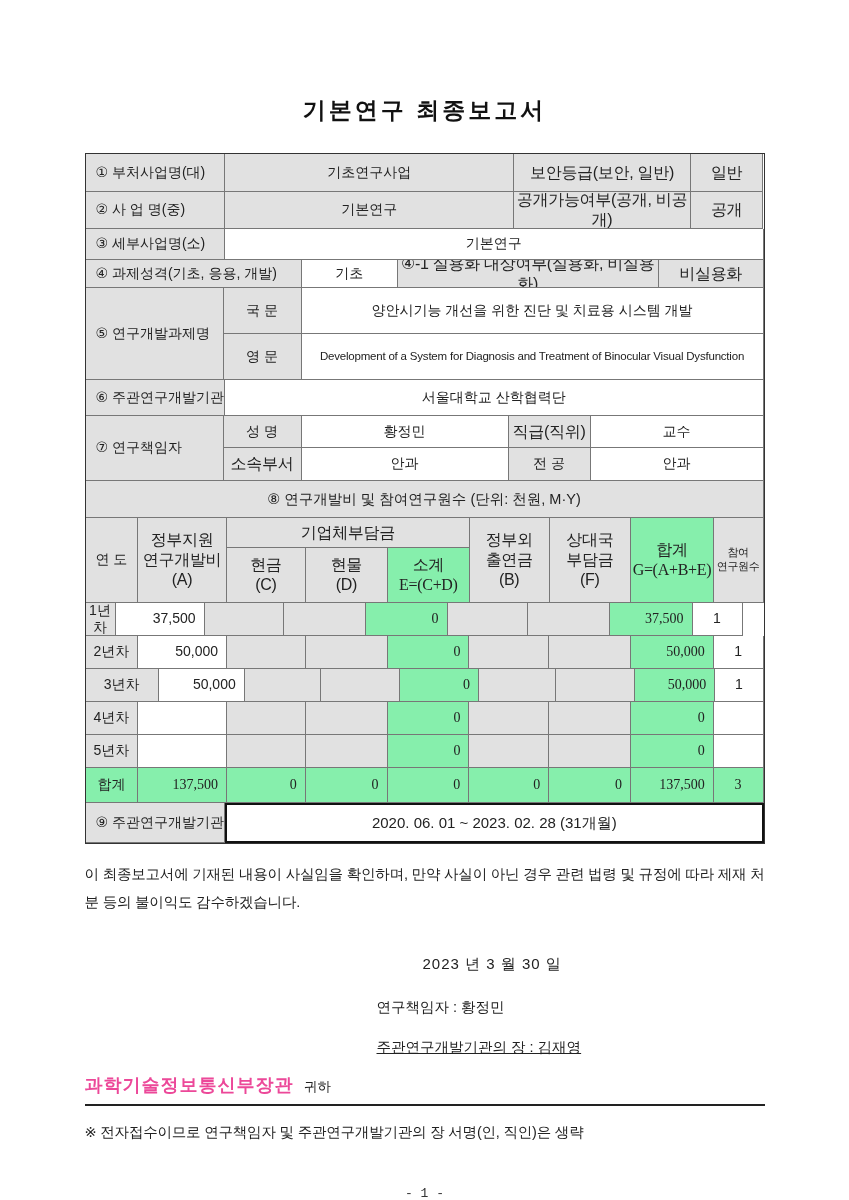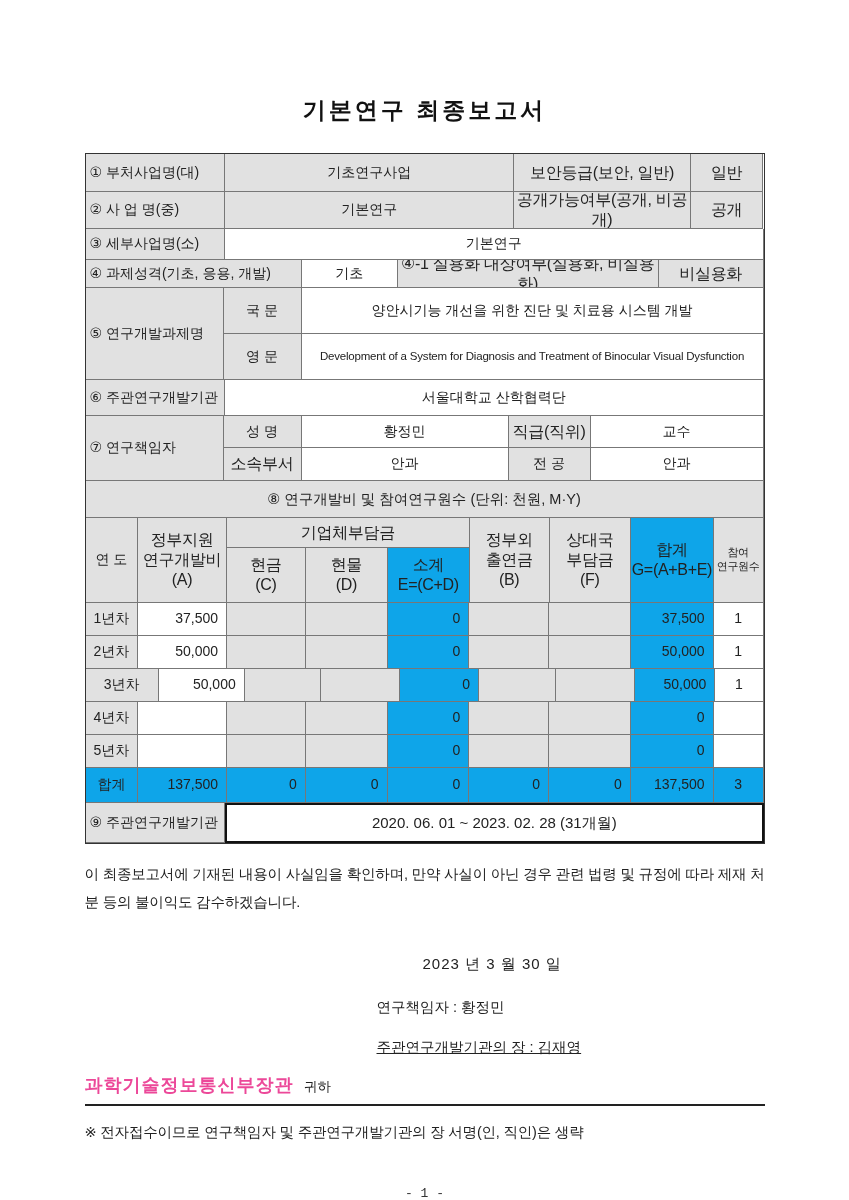--- a/index.html
+++ b/index.html
@@ -11,22 +11,22 @@
   .title { margin-top:95px; text-align:center; font-size:23px; font-weight:bold; letter-spacing:3px; color:#111; }
 
   
   .tbl { margin-top:27px; border:1px solid #333; }
   .row { display:flex; }
   .c { border-right:1px solid #777; border-bottom:1px solid #777;
        display:flex; align-items:center; justify-content:center;
        font-size:14px; overflow:hidden; text-align:center; line-height:1.25; }
   .g { background:#E1E1E1; }
   .w { background:#ffffff; }
-  .o { background:#0ea5e9; }
-  .lbl { justify-content:flex-start; padding-left:4px; text-align:left; }
+  .o { background:#86efac;font-family:Liberation Serif, serif; }
+  .lbl { justify-content:flex-start; padding-left:10px; text-align:left; }
   .num { justify-content:flex-end; padding-right:8px; }
   .pre { white-space:pre-line; }
   .fs13 { font-size:16px; letter-spacing:-0.3px; }
   .fs12 { font-size:11px; letter-spacing:-0.3px; }
   .eng  { font-size:11.5px; letter-spacing:-0.2px; }
   .thick { border:2px solid #111; }
   .col { display:flex; flex-direction:column; }
 
   .decl { margin-top:16px; font-size:14.5px; line-height:1.95; text-align:justify; letter-spacing:-0.2px; }
   .date-line { margin-top:38px; margin-left:338px; font-size:15px; letter-spacing:1px; }
@@ -137,21 +137,21 @@
         <div class="c g pre fs13" style="width:82px">상대국
 부담금
 (F)</div>
         <div class="c o pre fs13" style="width:83px">합계
 G=(A+B+E)</div>
         <div class="c g pre fs12" style="width:50px">참여
 연구원수</div>
       </div>
 
       <div class="row" style="height:33px">
-        <div class="c g" style="width:53px">1년차</div>
+        <div class="c g" style="width:30px">1년차</div>
         <div class="c w num" style="width:89px">37,500</div>
         <div class="c g" style="width:79px"></div>
         <div class="c g" style="width:82px"></div>
         <div class="c o num" style="width:82px">0</div>
         <div class="c g" style="width:80px"></div>
         <div class="c g" style="width:82px"></div>
         <div class="c o num" style="width:83px">37,500</div>
         <div class="c w" style="width:50px">1</div>
       </div>
 

